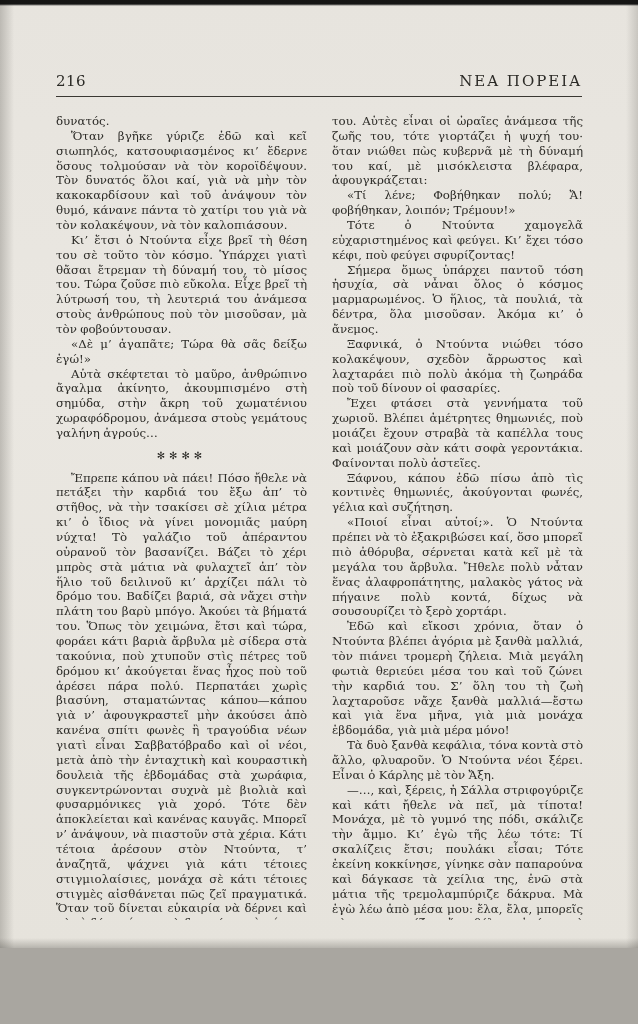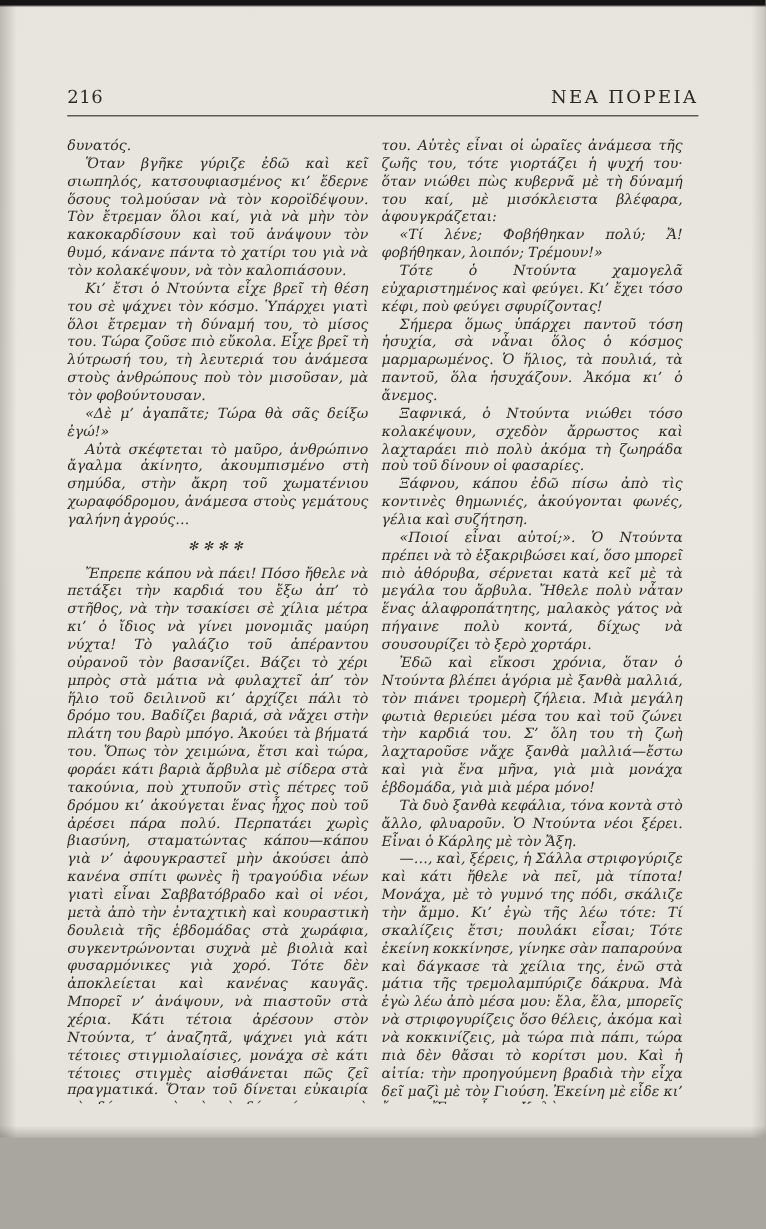--- a/index.html
+++ b/index.html
@@ -27,23 +27,22 @@
     color:#2b2a26;
   }
   .page-number{font-size:15px;letter-spacing:.5px;}
   .journal-title{font-size:15px;letter-spacing:2px;}
   .header-rule{
     position:absolute;left:56px;right:56px;top:96px;
     height:1px;background:#3a3833;
   }
   .text-body{
     position:absolute;left:56px;right:55px;top:114px;bottom:28px;
-    display:flex;gap:11px;
+    display:flex;gap:25px;
     overflow:hidden;
-    font-style:italic;
   }
   .col{
     width:251px;flex:0 0 251px;
     color:#2c2b27;
     font-size:11.8px;
     line-height:1.26;
     text-align:justify;
     overflow:hidden;
   }
   .para{margin:0;text-indent:15px;word-spacing:-0.4px;}
@@ -65,37 +64,38 @@
   <div class="page-header">
     <span class="page-number">216</span>
     <span class="journal-title">ΝΕΑ ΠΟΡΕΙΑ</span>
   </div>
   <div class="header-rule"></div>
 
   <div class="text-body">
     <div class="col">
       <div id="left-paras-1">
           <p class="para no-indent">δυνατός.</p>
-          <p class="para">Ὅταν βγῆκε γύριζε ἐδῶ καὶ κεῖ σιωπηλός, κατσουφιασμένος κι’ ἔδερνε ὅσους τολμούσαν νὰ τὸν κοροϊδέψουν. Τὸν ἔτρεμαν ὅλοι καί, γιὰ νὰ μὴν τὸν κακοκαρδίσουν καὶ τοῦ ἀνάψουν τὸν θυμό, κάνανε πάντα τὸ χατίρι του γιὰ νὰ τὸν κολακέψουν, νὰ τὸν καλοπιάσουν.</p>
-          <p class="para">Κι’ ἔτσι ὁ Ντούντα εἶχε βρεῖ τὴ θέση του σὲ ψάχνει τὸν κόσμο. Ὑπάρχει γιατὶ ὅλοι ἔτρεμαν τὴ δύναμή του, τὸ μίσος του. Τώρα ζοῦσε πιὸ εὔκολα. Εἶχε βρεῖ τὴ λύτρωσή του, τὴ λευτεριά του ἀνάμεσα στοὺς ἀνθρώπους ποὺ τὸν μισοῦσαν, μὰ τὸν φοβούντουσαν.</p>
+          <p class="para">Ὅταν βγῆκε γύριζε ἐδῶ καὶ κεῖ σιωπηλός, κατσουφιασμένος κι’ ἔδερνε ὅσους τολμούσαν νὰ τὸν κοροϊδέψουν. Τὸν δυνατός ὅλοι καί, γιὰ νὰ μὴν τὸν κακοκαρδίσουν καὶ τοῦ ἀνάψουν τὸν θυμό, κάνανε πάντα τὸ χατίρι του γιὰ νὰ τὸν κολακέψουν, νὰ τὸν καλοπιάσουν.</p>
+          <p class="para">Κι’ ἔτσι ὁ Ντούντα εἶχε βρεῖ τὴ θέση του σὲ τοῦτο τὸν κόσμο. Ὑπάρχει γιατὶ θἄσαι ἔτρεμαν τὴ δύναμή του, τὸ μίσος του. Τώρα ζοῦσε πιὸ εὔκολα. Εἶχε βρεῖ τὴ λύτρωσή του, τὴ λευτεριά του ἀνάμεσα στοὺς ἀνθρώπους ποὺ τὸν μισοῦσαν, μὰ τὸν φοβούντουσαν.</p>
           <p class="para">«Δὲ μ’ ἀγαπᾶτε; Τώρα θὰ σᾶς δείξω ἐγώ!»</p>
           <p class="para">Αὐτὰ σκέφτεται τὸ μαῦρο, ἀνθρώπινο ἄγαλμα ἀκίνητο, ἀκουμπισμένο στὴ σημύδα, στὴν ἄκρη τοῦ χωματένιου χωραφόδρομου, ἀνάμεσα στοὺς γεμάτους γαλήνη ἀγρούς…</p>
         </div>
       <div class="ornament-separator">✻✻✻✻</div>
       <div id="left-paras-2">
           <p class="para">Ἔπρεπε κάπου νὰ πάει! Πόσο ἤθελε νὰ πετάξει τὴν καρδιά του ἔξω ἀπ’ τὸ στῆθος, νὰ τὴν τσακίσει σὲ χίλια μέτρα κι’ ὁ ἴδιος νὰ γίνει μονομιᾶς μαύρη νύχτα! Τὸ γαλάζιο τοῦ ἀπέραντου οὐρανοῦ τὸν βασανίζει. Βάζει τὸ χέρι μπρὸς στὰ μάτια νὰ φυλαχτεῖ ἀπ’ τὸν ἥλιο τοῦ δειλινοῦ κι’ ἀρχίζει πάλι τὸ δρόμο του. Βαδίζει βαριά, σὰ νἄχει στὴν πλάτη του βαρὺ μπόγο. Ἀκούει τὰ βήματά του. Ὅπως τὸν χειμώνα, ἔτσι καὶ τώρα, φοράει κάτι βαριὰ ἄρβυλα μὲ σίδερα στὰ τακούνια, ποὺ χτυποῦν στὶς πέτρες τοῦ δρόμου κι’ ἀκούγεται ἕνας ἦχος ποὺ τοῦ ἀρέσει πάρα πολύ. Περπατάει χωρὶς βιασύνη, σταματώντας κάπου—κάπου γιὰ ν’ ἀφουγκραστεῖ μὴν ἀκούσει ἀπὸ κανένα σπίτι φωνὲς ἢ τραγούδια νέων γιατὶ εἶναι Σαββατόβραδο καὶ οἱ νέοι, μετὰ ἀπὸ τὴν ἐνταχτικὴ καὶ κουραστικὴ δουλειὰ τῆς ἑβδομάδας στὰ χωράφια, συγκεντρώνονται συχνὰ μὲ βιολιὰ καὶ φυσαρμόνικες γιὰ χορό. Τότε δὲν ἀποκλείεται καὶ κανένας καυγᾶς. Μπορεῖ ν’ ἀνάψουν, νὰ πιαστοῦν στὰ χέρια. Κάτι τέτοια ἀρέσουν στὸν Ντούντα, τ’ ἀναζητᾶ, ψάχνει γιὰ κάτι τέτοιες στιγμιολαίσιες, μονάχα σὲ κάτι τέτοιες στιγμὲς αἰσθάνεται πῶς ζεῖ πραγματικά. Ὅταν τοῦ δίνεται εὐκαιρία νὰ δέρνει καὶ μὲ τὴ δύναμή του, νὰ δικαιώνει τὴ φήμη</p>
         </div>
     </div>
     <div class="col">
       <div id="right-paras">
           <p class="para no-indent">του. Αὐτὲς εἶναι οἱ ὡραῖες ἀνάμεσα τῆς ζωῆς του, τότε γιορτάζει ἡ ψυχή του· ὅταν νιώθει πὼς κυβερνᾶ μὲ τὴ δύναμή του καί, μὲ μισόκλειστα βλέφαρα, ἀφουγκράζεται:</p>
           <p class="para">«Τί λένε; Φοβήθηκαν πολύ; Ἄ! φοβήθηκαν, λοιπόν; Τρέμουν!»</p>
           <p class="para">Τότε ὁ Ντούντα χαμογελᾶ εὐχαριστημένος καὶ φεύγει. Κι’ ἔχει τόσο κέφι, ποὺ φεύγει σφυρίζοντας!</p>
-          <p class="para">Σήμερα ὅμως ὑπάρχει παντοῦ τόση ἡσυχία, σὰ νἆναι ὅλος ὁ κόσμος μαρμαρωμένος. Ὁ ἥλιος, τὰ πουλιά, τὰ παντοῦ, ὅλα ἡσυχάζουν. Ἀκόμα κι’ ὁ ἄνεμος.</p>
+          <p class="para">Σήμερα ὅμως ὑπάρχει παντοῦ τόση ἡσυχία, σὰ νἆναι ὅλος ὁ κόσμος μαρμαρωμένος. Ὁ ἥλιος, τὰ πουλιά, τὰ δέντρα, ὅλα μισοῦσαν. Ἀκόμα κι’ ὁ ἄνεμος.</p>
           <p class="para">Ξαφνικά, ὁ Ντούντα νιώθει τόσο κολακέψουν, σχεδὸν ἄρρωστος καὶ λαχταράει πιὸ πολὺ ἀκόμα τὴ ζωηράδα ποὺ τοῦ δίνουν οἱ φασαρίες.</p>
+          <p class="para">Ἔχει φτάσει στὰ γεννήματα τοῦ χωριοῦ. Βλέπει ἀμέτρητες θημωνιές, ποὺ μοιάζει ἔχουν στραβὰ τὰ καπέλλα τους καὶ μοιάζουν σὰν κάτι σοφὰ γεροντάκια. Φαίνονται πολὺ ἀστεῖες.</p>
           <p class="para">Ξάφνου, κάπου ἐδῶ πίσω ἀπὸ τὶς κοντινὲς θημωνιές, ἀκούγονται φωνές, γέλια καὶ συζήτηση.</p>
           <p class="para">«Ποιοί εἶναι αὐτοί;». Ὁ Ντούντα πρέπει νὰ τὸ ἐξακριβώσει καί, ὅσο μπορεῖ πιὸ ἀθόρυβα, σέρνεται κατὰ κεῖ μὲ τὰ μεγάλα του ἄρβυλα. Ἤθελε πολὺ νἆταν ἕνας ἀλαφροπάτητης, μαλακὸς γάτος νὰ πήγαινε πολὺ κοντά, δίχως νὰ σουσουρίζει τὸ ξερὸ χορτάρι.</p>
           <p class="para">Ἐδῶ καὶ εἴκοσι χρόνια, ὅταν ὁ Ντούντα βλέπει ἀγόρια μὲ ξανθὰ μαλλιά, τὸν πιάνει τρομερὴ ζήλεια. Μιὰ μεγάλη φωτιὰ θεριεύει μέσα του καὶ τοῦ ζώνει τὴν καρδιά του. Σ’ ὅλη του τὴ ζωὴ λαχταροῦσε νἄχε ξανθὰ μαλλιά—ἔστω καὶ γιὰ ἕνα μῆνα, γιὰ μιὰ μονάχα ἑβδομάδα, γιὰ μιὰ μέρα μόνο!</p>
           <p class="para">Τὰ δυὸ ξανθὰ κεφάλια, τόνα κοντὰ στὸ ἄλλο, φλυαροῦν. Ὁ Ντούντα νέοι ξέρει. Εἶναι ὁ Κάρλης μὲ τὸν Ἄξη.</p>
           <p class="para">—…, καὶ, ξέρεις, ἡ Σάλλα στριφογύριζε καὶ κάτι ἤθελε νὰ πεῖ, μὰ τίποτα! Μονάχα, μὲ τὸ γυμνό της πόδι, σκάλιζε τὴν ἄμμο. Κι’ ἐγὼ τῆς λέω τότε: Τί σκαλίζεις ἔτσι; πουλάκι εἶσαι; Τότε ἐκείνη κοκκίνησε, γίνηκε σὰν παπαρούνα καὶ δάγκασε τὰ χείλια της, ἐνῶ στὰ μάτια τῆς τρεμολαμπύριζε δάκρυα. Μὰ ἐγὼ λέω ἀπὸ μέσα μου: ἔλα, ἔλα, μπορεῖς νὰ στριφογυρίζεις ὅσο θέλεις, ἀκόμα καὶ νὰ κοκκινίζεις, μὰ τώρα πιὰ πάπι, τώρα πιὰ δὲν θἄσαι τὸ κορίτσι μου. Καὶ ἡ αἰτία: τὴν προηγούμενη βραδιὰ τὴν εἶχα δεῖ μαζὶ μὲ τὸν Γιούση. Ἐκείνη μὲ εἶδε κι’ ἔφυγε. Ἔτσι εἶσαι; Καλὰ</p>
         </div>
     </div>
   </div>
 
 </div>

